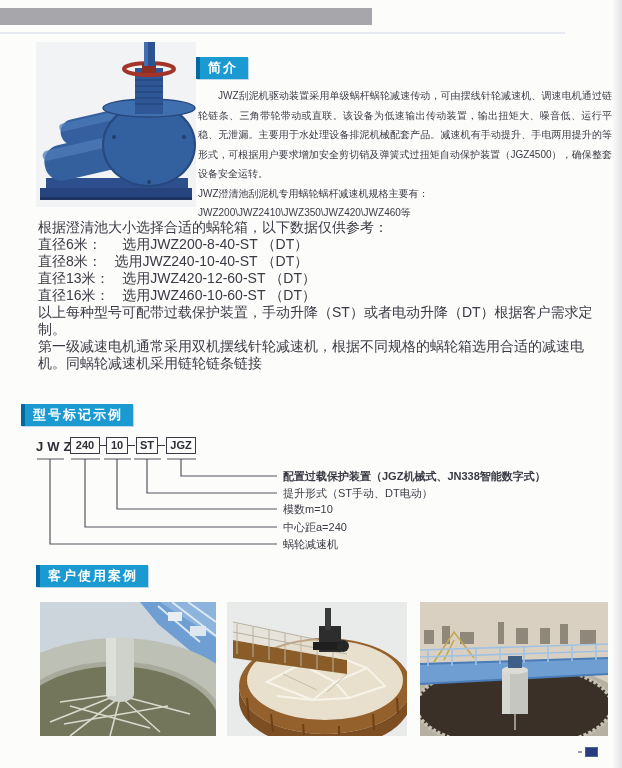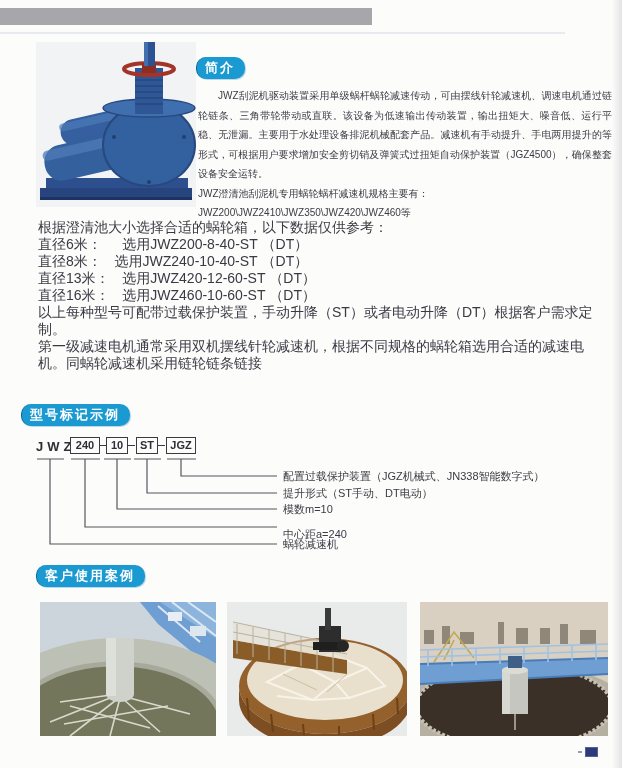--- a/index.html
+++ b/index.html
@@ -2,23 +2,23 @@
 <html><head>
 <meta charset="utf-8">
 <style>
   html,body{margin:0;padding:0;background:#ffffff;}
   .page{position:relative;width:622px;height:768px;background:#fcfcfb;overflow:hidden;
         font-family:"Liberation Sans","DejaVu Sans",sans-serif;color:#3a3a44;}
   .top-bar{position:absolute;left:0;top:8px;width:372px;height:17px;background:#a7a7ab;}
   .top-line{position:absolute;left:0;top:32px;width:565px;height:2px;background:#dfe3ec;opacity:.7;}
   .right-edge{position:absolute;right:0;top:0;width:10px;height:768px;
               background:linear-gradient(to right,#fcfcfb,#e3e3e5);}
-  .sec-header{position:absolute;background:#1b9ad2;border-left:1px solid #0369a1;
+  .sec-header{position:absolute;background:#1b9ad2;border-left:4px solid #0369a1;
               color:#ffffff;font-weight:bold;font-size:13px;line-height:16px;
-              padding:3px 10px 3px 8px;letter-spacing:2px;box-shadow:1px 1px 0 #bcd8ea;border-radius:10px;}
+              padding:3px 10px 3px 8px;letter-spacing:2px;box-shadow:1px 1px 0 #bcd8ea;}
   .hdr-intro{left:196px;top:57px;}
   .hdr-model{left:21px;top:404px;}
   .hdr-cases{left:36px;top:565px;}
   .photo-frame{position:absolute;left:36px;top:42px;width:160px;height:165px;
                background:linear-gradient(135deg,#f2f4f6,#e7ebee);}
   .intro-text{position:absolute;left:198px;top:86px;width:414px;
               font-size:10px;line-height:19.5px;text-align:justify;}
   .intro-text p{margin:0;}
   .intro-text .p1{text-indent:2em;}
   .spec-block{position:absolute;left:38px;top:219px;width:568px;
@@ -29,21 +29,21 @@
              font-size:11px;font-weight:bold;color:#2e2e36;}
   .model-prefix{position:absolute;left:36px;top:2px;letter-spacing:4px;font-size:13px;}
   .mbox{position:absolute;top:0;height:15px;line-height:15px;text-align:center;
         border:1.5px solid #3a3a44;background:#fcfcfb;font-size:11px;}
   .b0{left:70px;width:28px;} .b1{left:106px;width:20px;}
   .b2{left:136px;width:20px;} .b3{left:166px;width:28px;}
   .mdash{position:absolute;top:8px;height:0;border-top:1.5px solid #3a3a44;width:7px;}
   .d0{left:99px;} .d1{left:128px;} .d2{left:158px;}
   .conn-svg{position:absolute;left:0;top:455px;}
   .diag-label{position:absolute;left:283px;font-size:11px;line-height:14px;color:#3a3a44;white-space:nowrap;}
-  .dl0{top:469px;} .dl1{top:486px;} .dl2{top:502px;} .dl3{top:520px;margin-top:7px;} .dl4{top:537px;}
+  .dl0{top:469px;font-weight:bold;} .dl1{top:486px;} .dl2{top:502px;} .dl3{top:520px;} .dl4{top:537px;}
   .case-photo{position:absolute;top:602px;height:134px;}
   .cp1{left:40px;width:176px;} .cp2{left:227px;width:180px;} .cp3{left:420px;width:188px;}
   .page-mark-dash{position:absolute;left:578px;top:751px;width:4px;height:2px;background:#9a9aa8;}
   .page-mark{position:absolute;left:585px;top:747px;width:11px;height:8px;background:#2a3a7e;border:1px solid #53628f;}
 </style>
 </head>
 <body>
 
 <div class="page">
 

